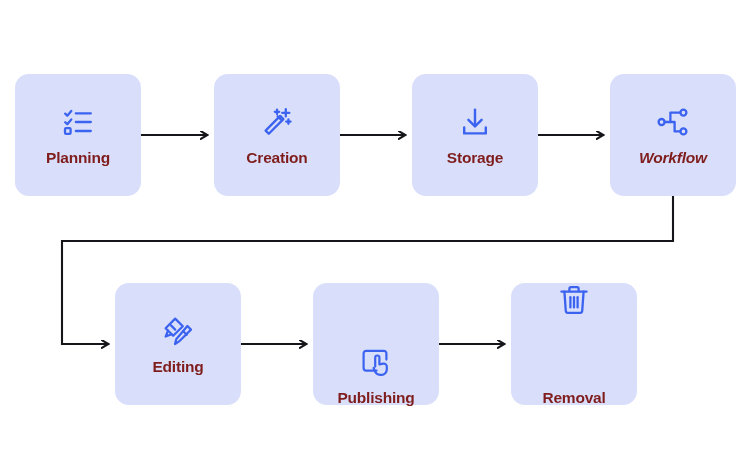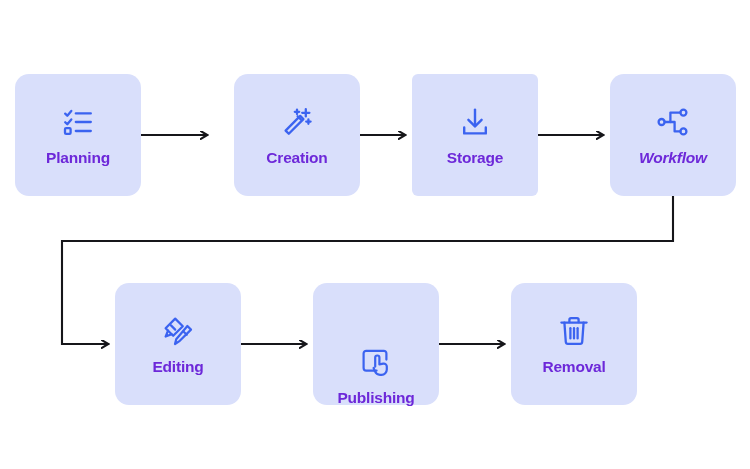--- a/index.html
+++ b/index.html
@@ -46,35 +46,35 @@
     line-height: 0;
   }
   .node-icon svg {
     display: block;
     width: 34px;
     height: 34px;
   }
   .node-label {
     font-size: 15.5px;
     font-weight: bold;
-    color: #6d28d9;
+    color: #7f1d1d;
     letter-spacing: -0.2px;
     text-align: center;
     line-height: 1;
     white-space: nowrap;
   }
   
   #node-planning  { left: 15px;  top: 74px; }
-  #node-creation  { left: 214px; top: 74px; margin-left: 20px; }
-  #node-storage   { left: 412px; top: 74px; border-radius: 6px; }
+  #node-creation  { left: 214px; top: 74px; }
+  #node-storage   { left: 412px; top: 74px; }
   #node-workflow  { left: 610px; top: 74px; font-style: italic; }
   
   #node-editing    { left: 115px; top: 283px; }
   #node-publishing { left: 313px; top: 283px; justify-content: flex-end; }
-  #node-removal    { left: 511px; top: 283px; }
+  #node-removal    { left: 511px; top: 283px; justify-content: space-between; }
 </style>
 </head>
 <body>
 
 <div id="canvas">
 
   <svg id="flow-svg" viewBox="0 0 750 469" xmlns="http://www.w3.org/2000/svg">
     <defs>
       <marker id="arrowhead" markerWidth="9" markerHeight="9" refX="7.2" refY="4.5" orient="auto" markerUnits="userSpaceOnUse">
         <path d="M1,0.6 L7.4,4.5 L1,8.4" fill="none" stroke="#16161a" stroke-width="2.1" stroke-linecap="square" stroke-linejoin="miter"></path>

